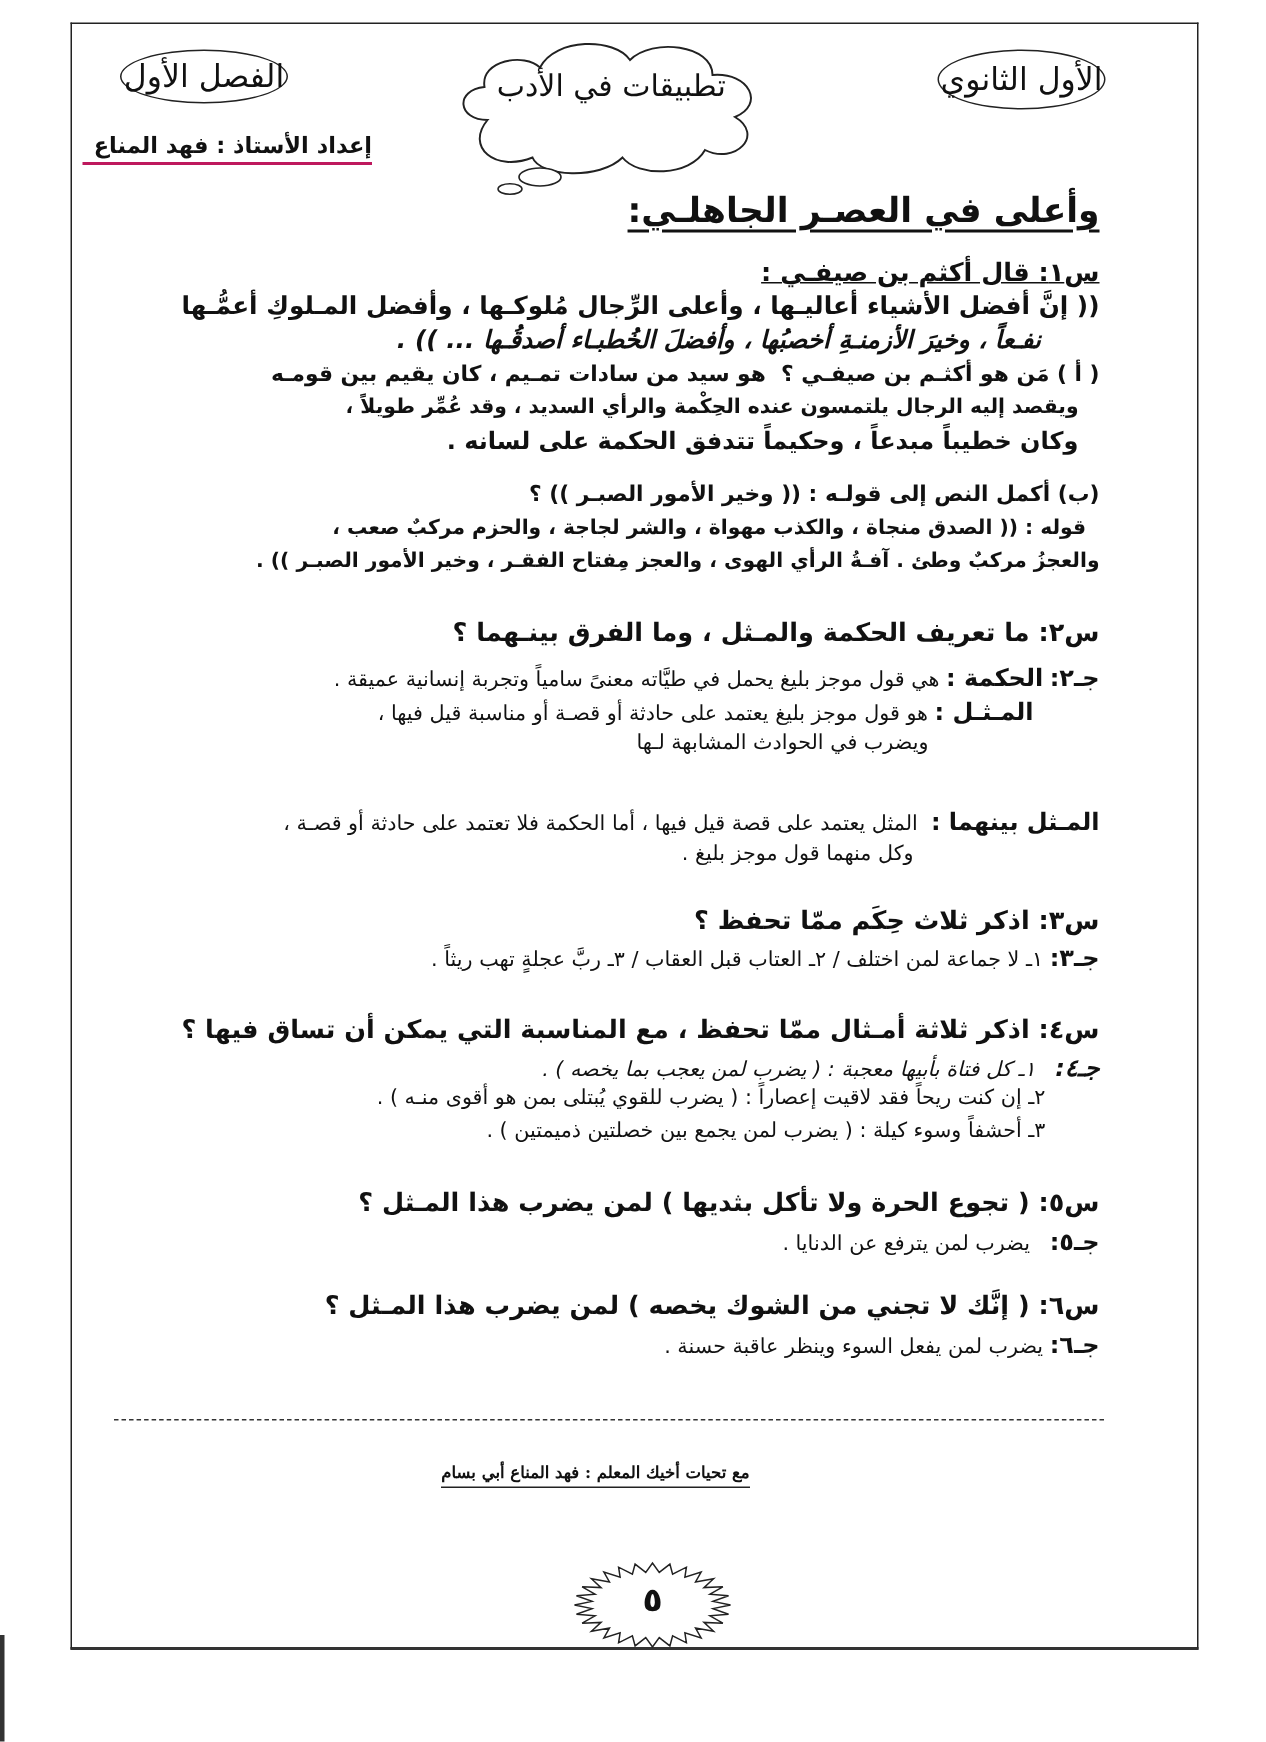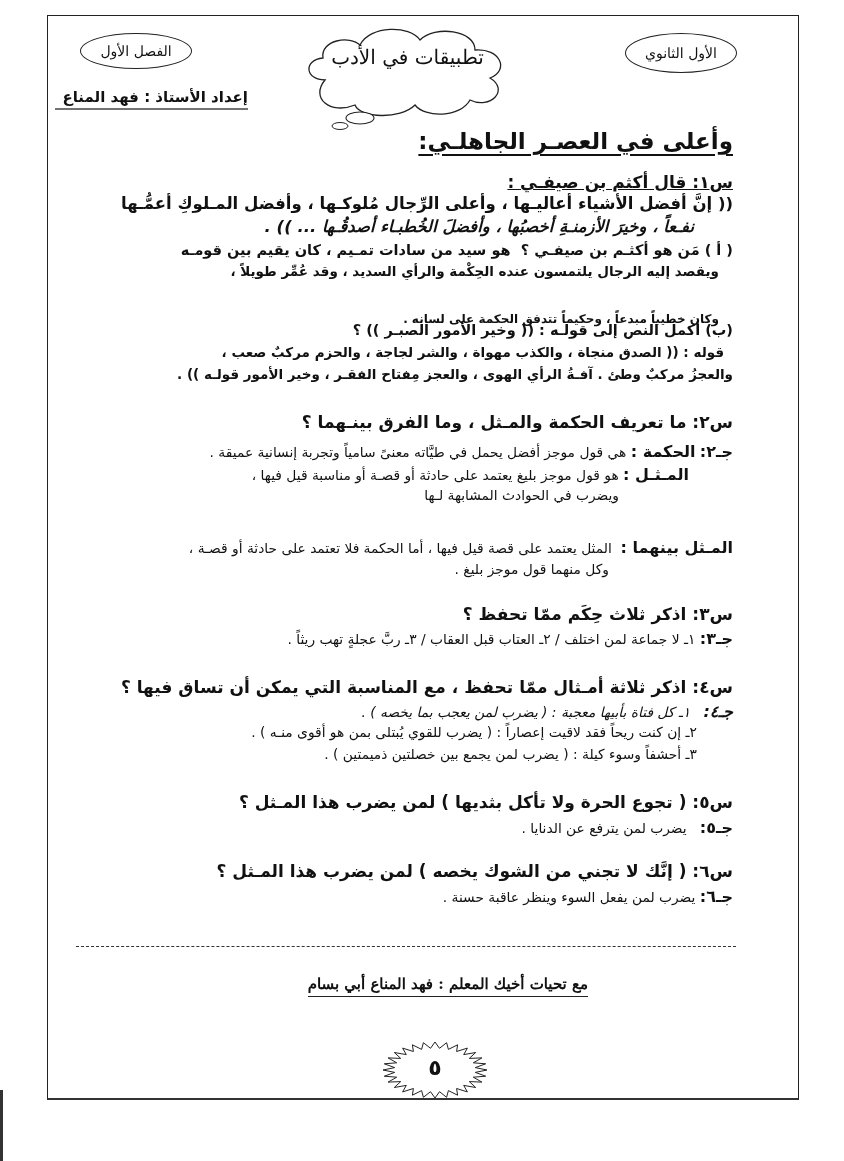--- a/index.html
+++ b/index.html
@@ -1,38 +1,38 @@
 <!DOCTYPE html>
 <html><head>
 <meta charset="utf-8">
 <style>
   html, body { margin:0; padding:0; }
   body { width:844px; height:1161px; background:#ffffff; position:relative; overflow:hidden;
          font-family:"DejaVu Sans", sans-serif; color:#111; }
   .frame { position:absolute; left:47px; top:15px; width:752px; height:1085px;
            border:1px solid #222; border-bottom:2px solid #333; box-sizing:border-box; }
   .oval { position:absolute; border:1.3px solid #222; border-radius:50%;
-          font-family:"DejaVu Serif", serif; font-size:14px; display:flex; align-items:center; justify-content:center; }
+          font-family:"DejaVu Serif", serif; font-size:21px; display:flex; align-items:center; justify-content:center; }
   #oval-left { left:80px; top:33px; width:110px; height:34px; }
   #oval-right { left:625px; top:33px; width:110px; height:38px; }
   #cloud { position:absolute; left:285px; top:20px; width:240px; height:110px; }
   #cloud-title { position:absolute; left:300px; top:45px; width:215px; text-align:center;
                  font-family:"DejaVu Serif", serif; font-size:20px; }
   #prepared { position:absolute; left:55px; top:88px; width:193px; text-align:right;
-              font-weight:bold; font-size:15px; border-bottom:2px solid #737373; padding-bottom:2px; direction:rtl; }
+              font-weight:bold; font-size:15px; border-bottom:2px solid #be185d; padding-bottom:2px; direction:rtl; }
   .rtl { direction:rtl; text-align:right; position:absolute; white-space:nowrap; }
   #main-heading { right:111px; top:128px; font-size:23px; font-weight:bold; text-decoration:underline; text-underline-offset:5px; }
   .q { font-weight:bold; font-size:17px; }
   .qt { font-weight:bold; font-size:16.5px; }
   .a { font-size:13.8px; }
   .ab { font-size:14.5px; font-weight:bold; }
   .lbl { font-weight:bold; font-size:16px; }
   #dashes { position:absolute; left:76px; top:946px; width:660px; border-top:1.5px dashed #333; }
-  #sign { position:absolute; left:228px; top:975px; width:360px; direction:rtl;
-          font-family:"DejaVu Serif", serif; font-weight:bold; font-size:15px; }
+  #sign { position:absolute; left:217px; top:975px; width:360px; text-align:center; direction:rtl;
+          font-family:"DejaVu Serif", serif; font-weight:bold; font-size:11px; }
   #sign span { border-bottom:1.5px solid #222; padding-bottom:3px; }
   #page-star { position:absolute; left:380px; top:1040px; width:110px; height:60px; }
   #page-num { position:absolute; left:380px; top:1055px; width:110px; text-align:center; font-size:22px; font-weight:bold; }
   #left-edge { position:absolute; left:0; top:1090px; width:3px; height:71px; background:#333; }
 </style>
 </head>
 <body>
 
 <div class="frame"></div>
 <div id="left-edge"></div>
@@ -52,28 +52,28 @@
 <div id="cloud-title">تطبيقات في الأدب</div>
 <div id="prepared">إعداد الأستاذ : فهد المناع</div>
 
 <div id="main-heading" class="rtl">وأعلى في العصـر الجاهلـي:</div>
 
 <div class="rtl q" style="right:111px;top:172px;text-decoration:underline;">س١: قال أكثم بن صيفـي :</div>
 <div class="rtl qt" style="right:111px;top:194px;">(( إنَّ أفضل الأشياء أعاليـها ، وأعلى الرِّجال مُلوكـها ، وأفضل المـلوكِ أعمُّـها</div>
 <div class="rtl qt" style="right:150px;top:217px;font-style:italic;">نفـعاً ، وخيرَ الأزمنـةِ أخصبُها ، وأفضلَ الخُطبـاء أصدقُـها ... )) .</div>
 <div class="rtl ab" style="right:111px;top:242px;text-align:right;"><span>( أ ) مَن هو أكثـم بن صيفـي ؟</span>&nbsp;&nbsp;<span>هو سيد من سادات تمـيم ، كان يقيم بين قومـه</span></div>
 <div class="rtl ab" style="right:125px;top:263px;font-size:13.5px;">ويقصد إليه الرجال يلتمسون عنده الحِكْمة والرأي السديد ، وقد عُمِّر طويلاً ،</div>
-<div class="rtl ab" style="right:125px;top:284px;font-size:12px;margin-top:28px;">وكان خطيباً مبدعاً ، وحكيماً تتدفق الحكمة على لسانه .</div>
+<div class="rtl ab" style="right:125px;top:284px;font-size:16px;">وكان خطيباً مبدعاً ، وحكيماً تتدفق الحكمة على لسانه .</div>
 
 <div class="rtl ab" style="right:111px;top:322px;">(ب) أكمل النص إلى قولـه : ((  وخير الأمور الصبـر )) ؟</div>
 <div class="rtl ab" style="right:120px;top:344px;font-size:13.5px;">قوله : (( الصدق منجاة ، والكذب مهواة ، والشر لجاجة ، والحزم مركبٌ صعب ،</div>
-<div class="rtl ab" style="right:111px;top:366px;font-size:13.5px;">والعجزُ مركبٌ وطئ . آفـةُ الرأي الهوى ، والعجز مِفتاح الفقـر ، وخير الأمور قولـه )) .</div>
+<div class="rtl ab" style="right:111px;top:366px;font-size:13.5px;">والعجزُ مركبٌ وطئ . آفـةُ الرأي الهوى ، والعجز مِفتاح الفقـر ، وخير الأمور الصبـر )) .</div>
 
 <div class="rtl q" style="right:111px;top:412px;">س٢: ما تعريف الحكمة والمـثل ، وما الفرق بينـهما ؟</div>
-<div class="rtl a" style="right:111px;top:442px;"><span class="lbl">جـ٢:</span> <span class="lbl">الحكمة :</span> <span>هي قول موجز أفضل يحمل في طيَّاته معنىً سامياً وتجربة إنسانية عميقة .</span></div>
+<div class="rtl a" style="right:111px;top:442px;"><span class="lbl">جـ٢:</span> <span class="lbl">الحكمة :</span> <span>هي قول موجز بليغ يحمل في طيَّاته معنىً سامياً وتجربة إنسانية عميقة .</span></div>
 <div class="rtl a" style="right:155px;top:465px;"><span class="lbl">المـثـل :</span> <span>هو قول موجز بليغ يعتمد على حادثة أو قصـة أو مناسبة قيل فيها ،</span></div>
 <div class="rtl a" style="right:225px;top:487px;">ويضرب في الحوادث المشابهة لـها</div>
 <div class="rtl a" style="right:111px;top:538px;"><span class="lbl">المـثل بينهما :</span>&nbsp; <span>المثل يعتمد على قصة قيل فيها ، أما الحكمة فلا تعتمد على حادثة أو قصـة ،</span></div>
 <div class="rtl a" style="right:235px;top:561px;">وكل منهما قول موجز بليغ .</div>
 
 <div class="rtl q" style="right:111px;top:604px;">س٣: اذكر ثلاث حِكَم ممّا تحفظ ؟</div>
 <div class="rtl a" style="right:111px;top:629px;"><span class="lbl">جـ٣:</span> <span>١ـ لا جماعة لمن اختلف /  ٢ـ العتاب قبل العقاب /   ٣ـ ربَّ عجلةٍ تهب ريثاً .</span></div>
 
 <div class="rtl q" style="right:111px;top:677px;">س٤: اذكر ثلاثة أمـثال ممّا تحفظ ، مع المناسبة التي يمكن أن تساق فيها ؟</div>
 <div class="rtl a" style="right:111px;top:702px;font-style:italic;"><span class="lbl">جـ٤:</span>&nbsp;&nbsp; <span>١ـ  كل فتاة بأبيها معجبة : ( يضرب لمن يعجب بما يخصه ) .</span></div>

